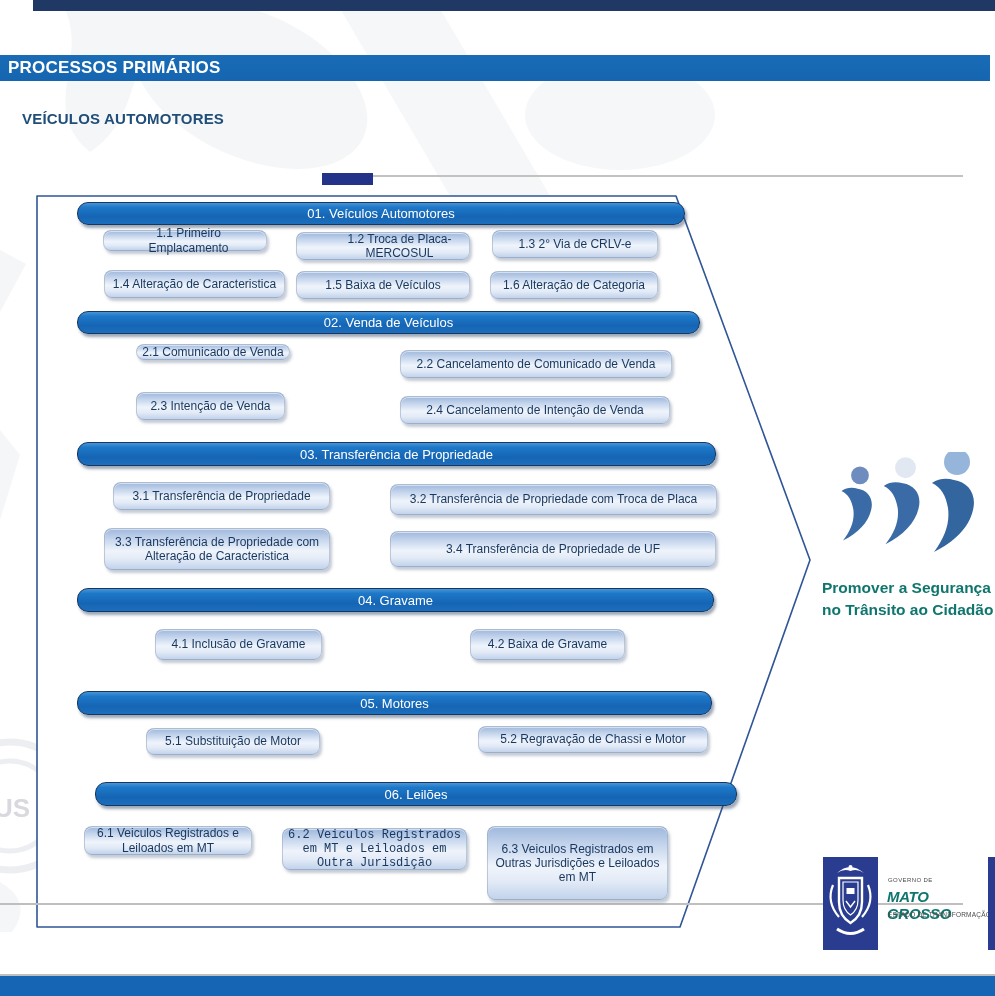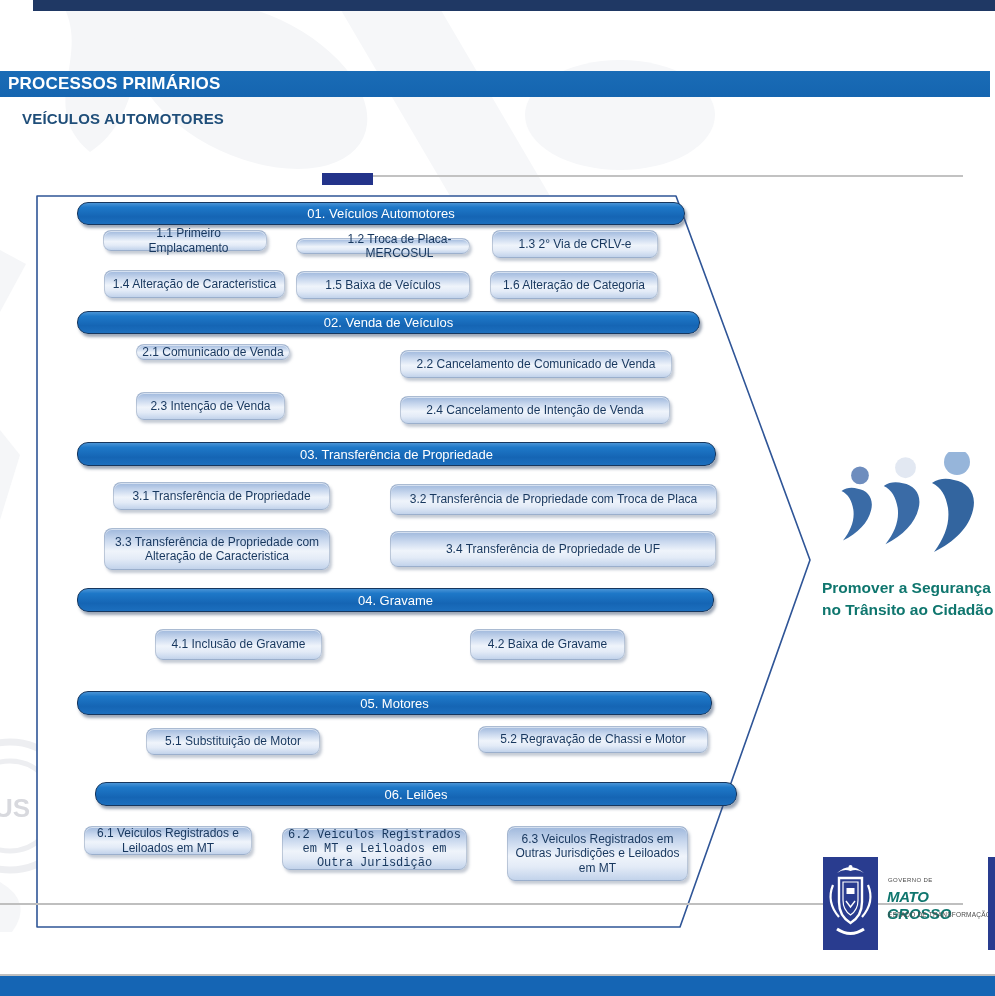--- a/index.html
+++ b/index.html
@@ -8,21 +8,21 @@
     font-family:"Liberation Sans","DejaVu Sans",sans-serif;
   }
   .abs{position:absolute;}
   
   .topbar{left:33px;top:0;width:962px;height:11px;background:#1F3864;}
   
   .band{
     left:0;top:55px;width:990px;height:26px;
     background:linear-gradient(180deg,#1A6CB6 0%,#1565B0 100%);
     color:#fff;font-size:17px;font-weight:bold;line-height:26px;
-    padding-left:8px;box-sizing:border-box;letter-spacing:0.2px;margin-top:16px;
+    padding-left:8px;box-sizing:border-box;letter-spacing:0.2px;
   }
   .subtitle{
     left:22px;top:110px;color:#1F4E79;font-size:15px;font-weight:bold;letter-spacing:0.2px;
   }
   .rule{left:322px;top:175px;width:641px;height:2px;background:#C2C2C2;}
   .rule-accent{left:322px;top:173px;width:51px;height:12px;background:#23338A;}
   
   .shead{
     background:linear-gradient(180deg,#4A94D6 0%,#1E78C8 20%,#1565B4 65%,#1C6FBE 100%);
     border:1.6px solid #17375E;border-radius:11px;box-sizing:border-box;
@@ -82,21 +82,21 @@
   <div class="abs z1 rule-accent"></div>
 
   <svg class="abs z1" width="995" height="996" viewBox="0 0 995 996">
     <polygon points="37,196 676,196 810,560 680,927 37,927" fill="#FFFFFF" stroke="#2F5597" stroke-width="1.6" stroke-linejoin="round"></polygon>
   </svg>
 
   <div class="abs z1 hairline" style="left:0;top:903px;width:963px;"></div>
 
   <div class="abs z2 shead" style="left:77px;top:202px;width:608px;height:23px;">01. Veículos Automotores</div>
   <div class="abs z2 pbox" style="left:103px;top:230px;width:164px;height:21px;padding-left:11px;">1.1 Primeiro Emplacamento</div>
-  <div class="abs z2 pbox" style="left:296px;top:238px;width:174px;height:16px;padding-left:37px;">1.2 Troca de Placa-MERCOSUL</div>
+  <div class="abs z2 pbox" style="left:296px;top:232px;width:174px;height:28px;padding-left:37px;">1.2 Troca de Placa-MERCOSUL</div>
   <div class="abs z2 pbox" style="left:492px;top:230px;width:166px;height:28px;">1.3 2° Via de CRLV-e</div>
   <div class="abs z2 pbox" style="left:104px;top:270px;width:181px;height:28px;">1.4 Alteração de Caracteristica</div>
   <div class="abs z2 pbox" style="left:296px;top:271px;width:174px;height:28px;">1.5 Baixa de Veículos</div>
   <div class="abs z2 pbox" style="left:490px;top:271px;width:168px;height:28px;">1.6 Alteração de Categoria</div>
 
   <div class="abs z2 shead" style="left:77px;top:311px;width:623px;height:23px;">02. Venda de Veículos</div>
   <div class="abs z2 pbox" style="left:136px;top:344px;width:154px;height:16px;">2.1 Comunicado de Venda</div>
   <div class="abs z2 pbox" style="left:400px;top:350px;width:272px;height:28px;">2.2 Cancelamento de Comunicado de Venda</div>
   <div class="abs z2 pbox" style="left:136px;top:392px;width:149px;height:28px;">2.3 Intenção de Venda</div>
   <div class="abs z2 pbox" style="left:400px;top:396px;width:270px;height:28px;">2.4 Cancelamento de Intenção de Venda</div>
@@ -111,21 +111,21 @@
   <div class="abs z2 pbox" style="left:155px;top:629px;width:167px;height:31px;">4.1 Inclusão de Gravame</div>
   <div class="abs z2 pbox" style="left:470px;top:629px;width:155px;height:31px;">4.2 Baixa de Gravame</div>
 
   <div class="abs z2 shead" style="left:77px;top:691px;width:635px;height:24px;">05. Motores</div>
   <div class="abs z2 pbox" style="left:146px;top:728px;width:174px;height:27px;">5.1 Substituição de Motor</div>
   <div class="abs z2 pbox" style="left:478px;top:726px;width:230px;height:27px;">5.2 Regravação de Chassi e  Motor</div>
 
   <div class="abs z2 shead" style="left:77px;top:782px;width:642px;height:24px;margin-left:18px;">06. Leilões</div>
   <div class="abs z2 pbox" style="left:84px;top:826px;width:168px;height:29px;text-align:center;">6.1 Veiculos Registrados e Leiloados em MT</div>
   <div class="abs z2 pbox" style="left:282px;top:828px;width:185px;height:42px;font-family:Liberation Mono, monospace;">6.2 Veiculos Registrados em MT e Leiloados  em Outra Jurisdição</div>
-  <div class="abs z2 pbox" style="left:487px;top:826px;width:181px;height:55px;margin-left:20px;">6.3 Veiculos Registrados em Outras Jurisdições e Leiloados em MT</div>
+  <div class="abs z2 pbox" style="left:487px;top:826px;width:181px;height:74px;">6.3 Veiculos Registrados em Outras Jurisdições e Leiloados em MT</div>
 
   <svg class="abs z1" style="left:838px;top:452px;" width="150" height="118" viewBox="0 0 150 118">
     <g transform="translate(2,16) scale(0.74)">
       <circle cx="27" cy="10" r="12" fill="#6E8DBE"></circle>
       <path fill="#3A6BA6" d="M24,28 C38,30 46,42 42,57 C38,74 24,88 4,98 C15,84 20,70 18,56 C16,44 11,35 2,31 C9,26 17,26 24,28 Z"></path>
     </g>
     <g transform="translate(44,7) scale(0.87)">
       <circle cx="27" cy="10" r="12" fill="#E2E8F2"></circle>
       <path fill="#3A6BA6" d="M24,28 C38,30 46,42 42,57 C38,74 24,88 4,98 C15,84 20,70 18,56 C16,44 11,35 2,31 C9,26 17,26 24,28 Z"></path>
     </g>

